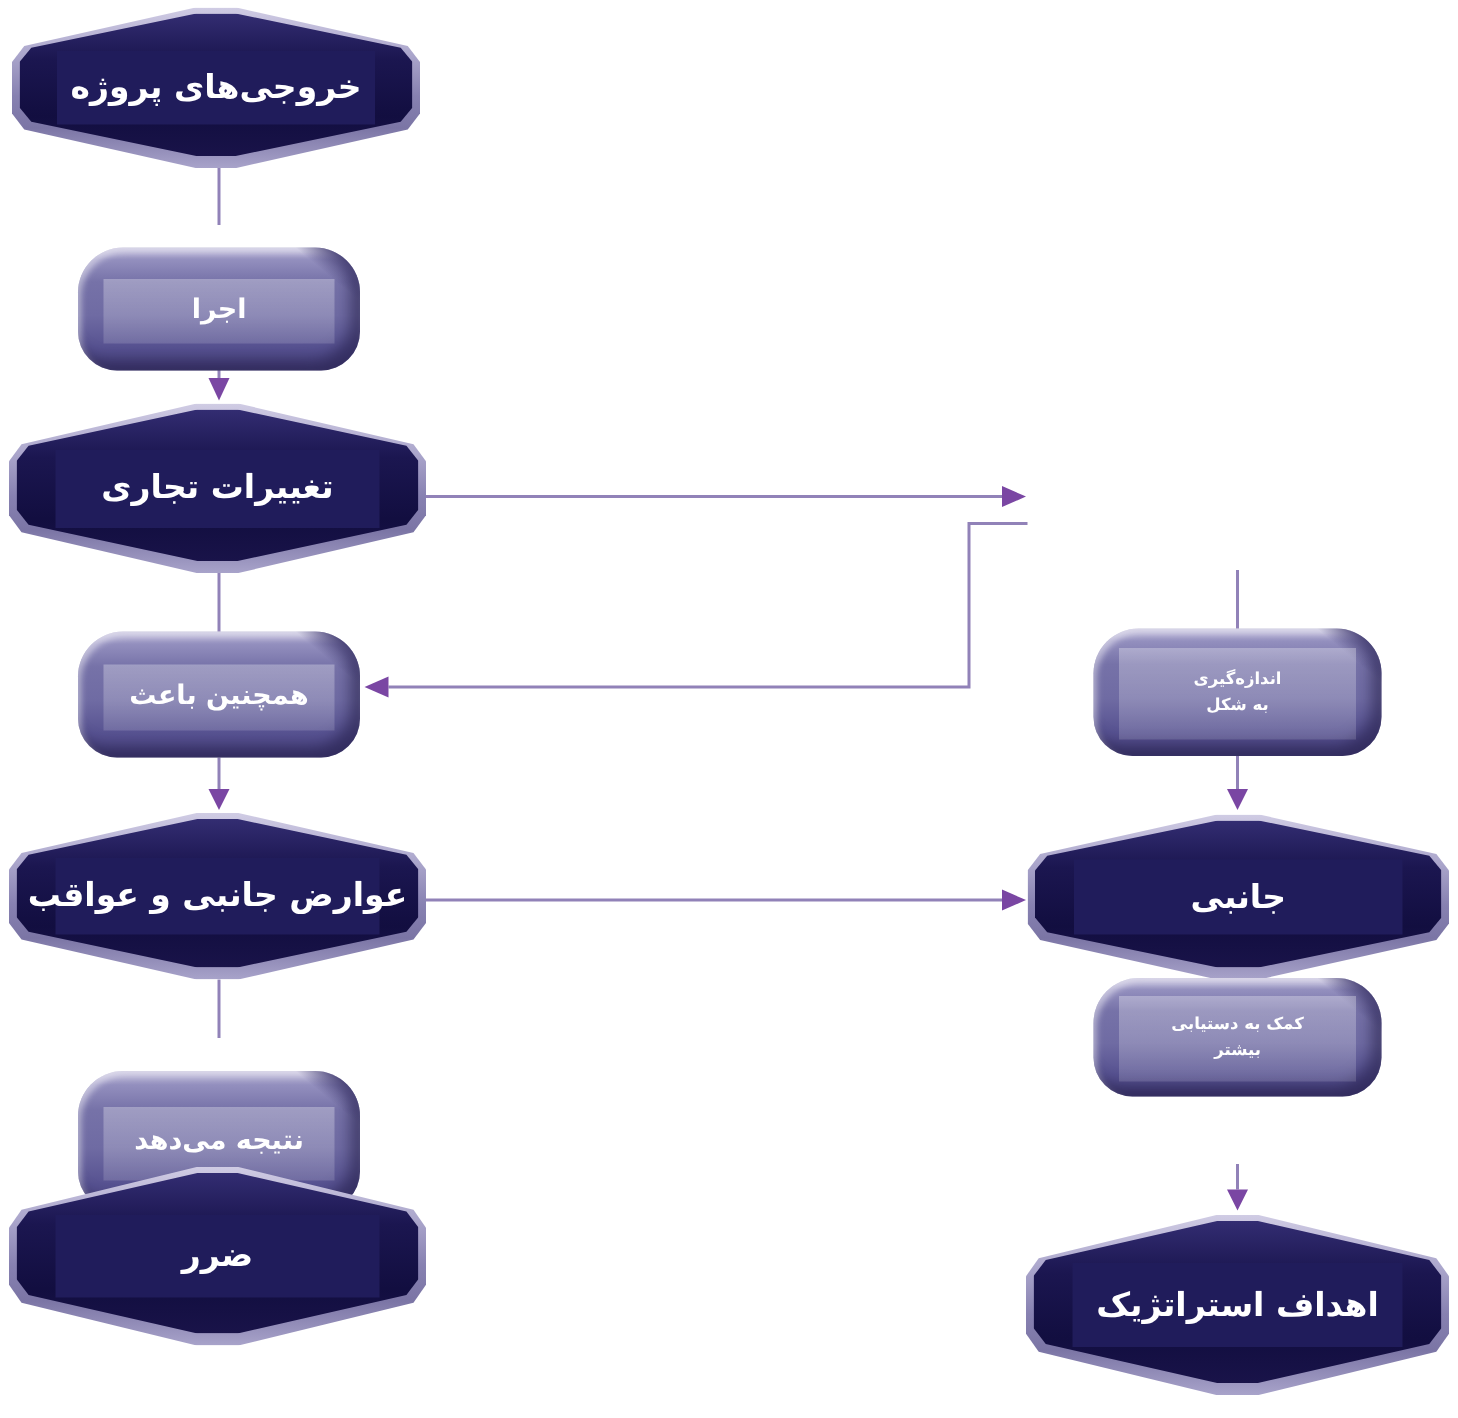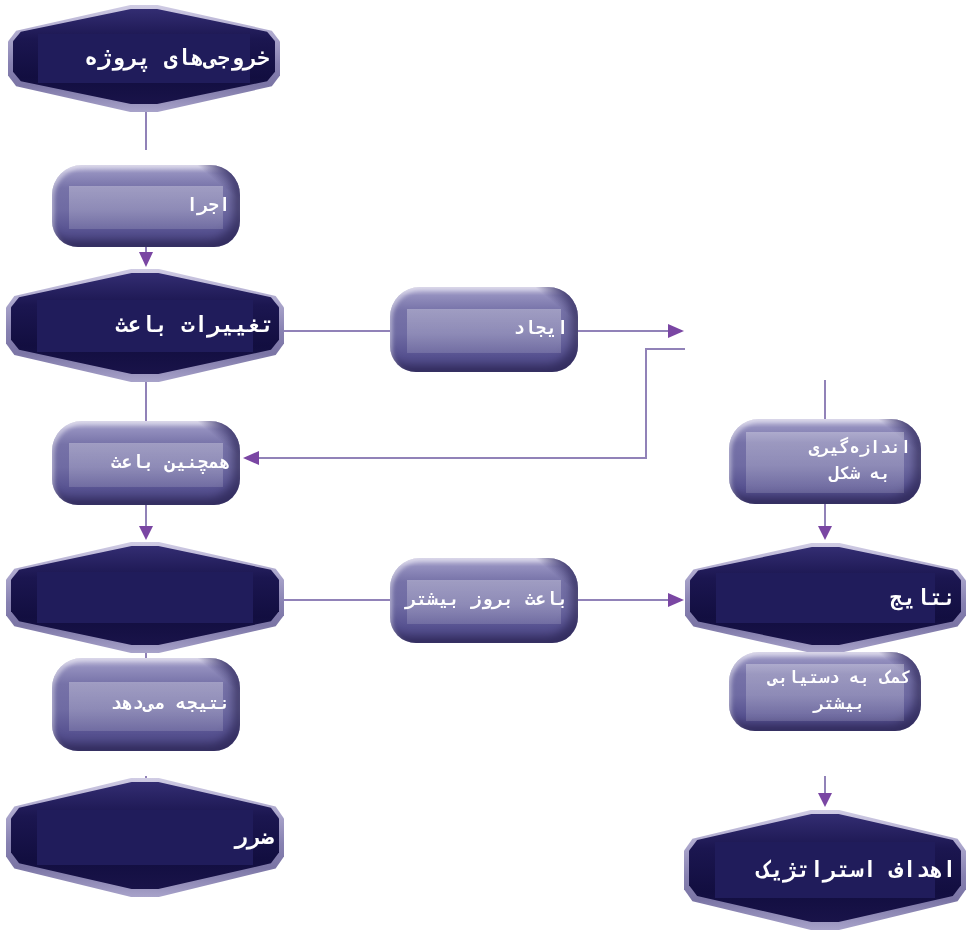--- a/index.html
+++ b/index.html
@@ -20,25 +20,25 @@
   }
   html,body{margin:0;padding:0;background:#fff;}
   .canvas{
     position:relative;width:972px;height:945px;background:var(--background);
     font-family:"DejaVu Sans", sans-serif;overflow:hidden;direction:rtl;
   }
   svg.edges{position:absolute;left:0;top:0;z-index:1;}
   svg.edges path{stroke:var(--line);stroke-width:2;fill:none;}
   svg.edges polygon{fill:var(--arrow);stroke:none;}
 
-  .node{position:absolute;z-index:2;display:flex;align-items:center;font-family:Liberation Mono, monospace;}
+  .node{position:absolute;z-index:2;display:flex;align-items:center;justify-content:center;}
   .node .label{position:relative;z-index:3;color:var(--text);font-weight:bold;text-align:center;padding:0 10px;}
   .hex .label{font-size:22px;letter-spacing:.2px;}
   .box .label{font-size:18px;white-space:pre-line;line-height:1.5;}
-  .box.two-line .label{font-size:17px;}
+  .box.two-line .label{font-size:11px;}
 
   
   .hex-bevel{
     position:absolute;inset:0;
     clip-path:polygon(0 34%,3% 24%,45% 0,55% 0,97% 24%,100% 34%,100% 66%,97% 76%,55% 100%,45% 100%,3% 76%,0 66%);
     background:linear-gradient(180deg,var(--hex-bevel-light) 0%,#aaa5cb 30%,var(--hex-bevel-dark) 55%,#7b75a5 75%,#a8a3ca 100%);
   }
   .hex-body{
     position:absolute;left:5px;right:5px;top:4px;bottom:8px;
     clip-path:polygon(0 34%,3% 24%,45% 0,55% 0,97% 24%,100% 34%,100% 66%,97% 76%,55% 100%,45% 100%,3% 76%,0 66%);
@@ -108,29 +108,23 @@
     <div class="box-bevel"></div>
     <div class="box-fold"></div>
     <div class="box-panel"></div>
     <span class="label">اجرا</span>
   </div>
 
   <div class="node hex" style="left:6px;top:269px;width:278px;height:113px;">
     <div class="hex-bevel"></div>
     <div class="hex-body"></div>
     <div class="hex-panel"></div>
-    <span class="label">تغییرات باعث</span>
+    <span class="label">تغییرات تجاری</span>
   </div>
 
-  <div class="node box" style="left:390px;top:287px;width:188px;height:85px;">
-    <div class="box-bevel"></div>
-    <div class="box-fold"></div>
-    <div class="box-panel"></div>
-    <span class="label">ایجاد</span>
-  </div>
 
 
   <div class="node box" style="left:52px;top:421px;width:188px;height:84px;">
     <div class="box-bevel"></div>
     <div class="box-fold"></div>
     <div class="box-panel"></div>
     <span class="label">همچنین باعث</span>
   </div>
 
   <div class="node box two-line" style="left:729px;top:419px;width:192px;height:85px;">
@@ -138,37 +132,32 @@
     <div class="box-fold"></div>
     <div class="box-panel"></div>
     <span class="label">اندازه‌گیری
 به شکل</span>
   </div>
 
   <div class="node hex" style="left:6px;top:542px;width:278px;height:111px;">
     <div class="hex-bevel"></div>
     <div class="hex-body"></div>
     <div class="hex-panel"></div>
+    <span class="label">عوارض جانبی و عواقب</span>
   </div>
 
-  <div class="node box" style="left:390px;top:558px;width:188px;height:85px;">
-    <div class="box-bevel"></div>
-    <div class="box-fold"></div>
-    <div class="box-panel"></div>
-    <span class="label">باعث بروز بیشتر</span>
-  </div>
 
   <div class="node hex" style="left:685px;top:543px;width:281px;height:110px;">
     <div class="hex-bevel"></div>
     <div class="hex-body"></div>
     <div class="hex-panel"></div>
-    <span class="label">نتایج</span>
+    <span class="label">جانبی</span>
   </div>
 
-  <div class="node box" style="left:52px;top:658px;width:188px;height:93px;">
+  <div class="node box" style="left:52px;top:714px;width:188px;height:93px;">
     <div class="box-bevel"></div>
     <div class="box-fold"></div>
     <div class="box-panel"></div>
     <span class="label">نتیجه می‌دهد</span>
   </div>
 
   <div class="node box two-line" style="left:729px;top:652px;width:192px;height:79px;">
     <div class="box-bevel"></div>
     <div class="box-fold"></div>
     <div class="box-panel"></div>

